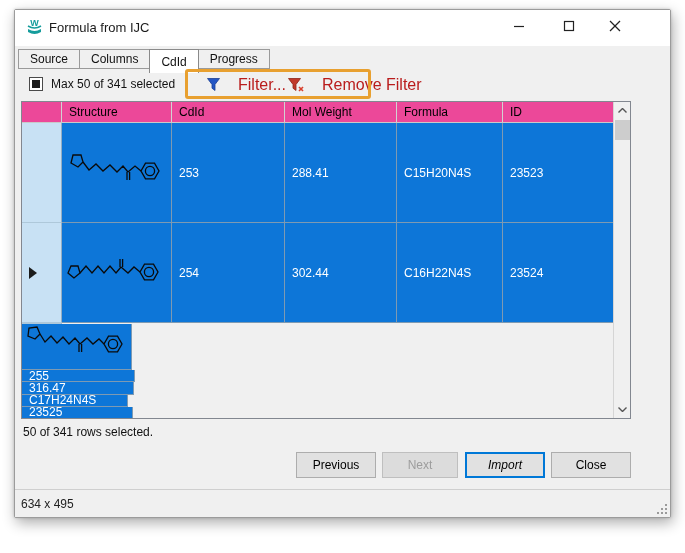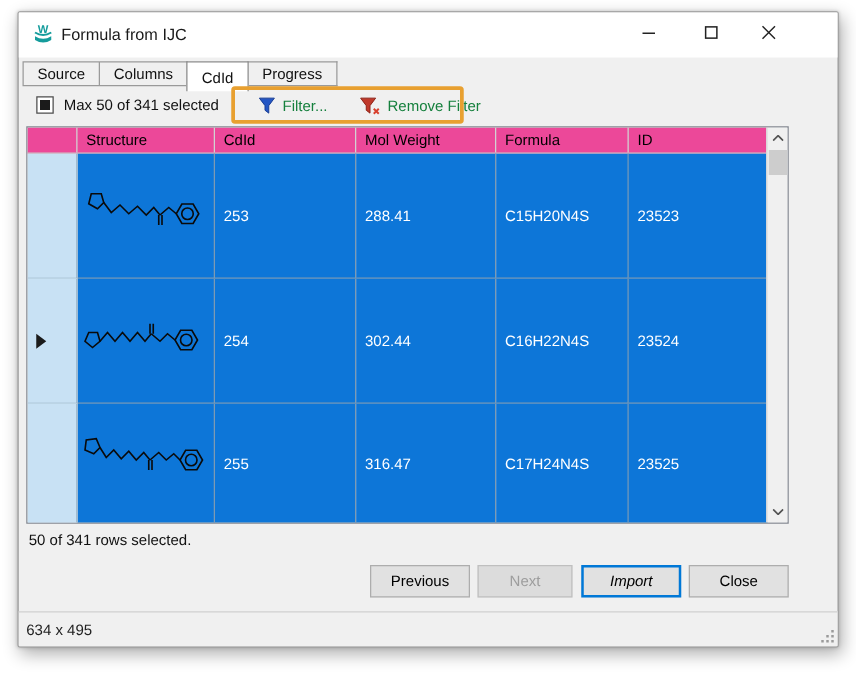--- a/index.html
+++ b/index.html
@@ -34,35 +34,35 @@
   }
 
   
   .checkbox { position:absolute; left:14px; top:67px; width:14px; height:14px; background:#fff; border:1px solid #4a4a4a; }
   .checkbox .fill { position:absolute; left:2px; top:2px; width:8px; height:8px; background:#1b1b1b; }
   .checkbox-label { position:absolute; left:36px; top:67px; font-size:12px; color:#111; }
 
   .annotation-box { position:absolute; left:170px; top:59px; width:186px; height:30px;
     border:3px solid #e8a030; border-radius:3px; pointer-events:none; z-index:5; }
 
-  .tool-btn { position:absolute; top:64px; height:21px; display:flex; align-items:center; gap:5px; font-size:12px; color:#15803d; }
+  .tool-btn { position:absolute; top:64px; height:21px; display:flex; align-items:center; gap:17px; font-size:16px; color:#b91c1c; }
   .tool-filter { left:191px; } .tool-remove { left:272px; }
   .tool-btn svg { display:block; }
 
   
   .grid { position:absolute; left:6px; top:91px; width:610px; height:318px; background:#f0f0f0;
     border:1px solid #828790; overflow:hidden; }
   .grid-inner { position:absolute; left:0; top:0; width:592px; height:100%; }
   .hdr-row { display:flex; height:21px; background:#ec4899; border-bottom:1px solid #c9c9c9; }
   .hdr-cell { font-size:12px; color:#000; padding-left:7px; display:flex; align-items:center;
     border-right:1px solid #d2d2d2; overflow:hidden; white-space:nowrap; }
   .c0 { width:40px; } .c1 { width:110px; } .c2 { width:113px; } .c3 { width:112px; } .c4 { width:106px; } .c5 { width:111px; }
 
   .data-row { display:flex; height:100px; }
-  .data-row.last { height:96px; }
+  .data-row.last { height:96px;flex-direction:column; }
   .rowhdr { width:40px; background:#c8e1f4; border-right:1px solid #96aec2; border-bottom:1px solid #aec8da; position:relative; }
   .row-arrow { position:absolute; left:7px; top:50%; margin-top:-6px; width:0; height:0;
     border-left:8px solid #1b1b1b; border-top:6px solid transparent; border-bottom:6px solid transparent; }
   .cell { background:#0d76d8; color:#ffffff; font-size:12px; padding-left:7px;
     display:flex; align-items:center; border-right:1px solid #7e9ab2; border-bottom:1px solid #7e9ab2;
     overflow:hidden; white-space:nowrap; }
   .cell.structure { padding-left:3px; }
   .mol { width:104px; height:56px; }
   .mol path, .mol polyline, .mol polygon, .mol circle, .mol line { stroke:#0a0a0a; stroke-width:1.3; fill:none; }
 

